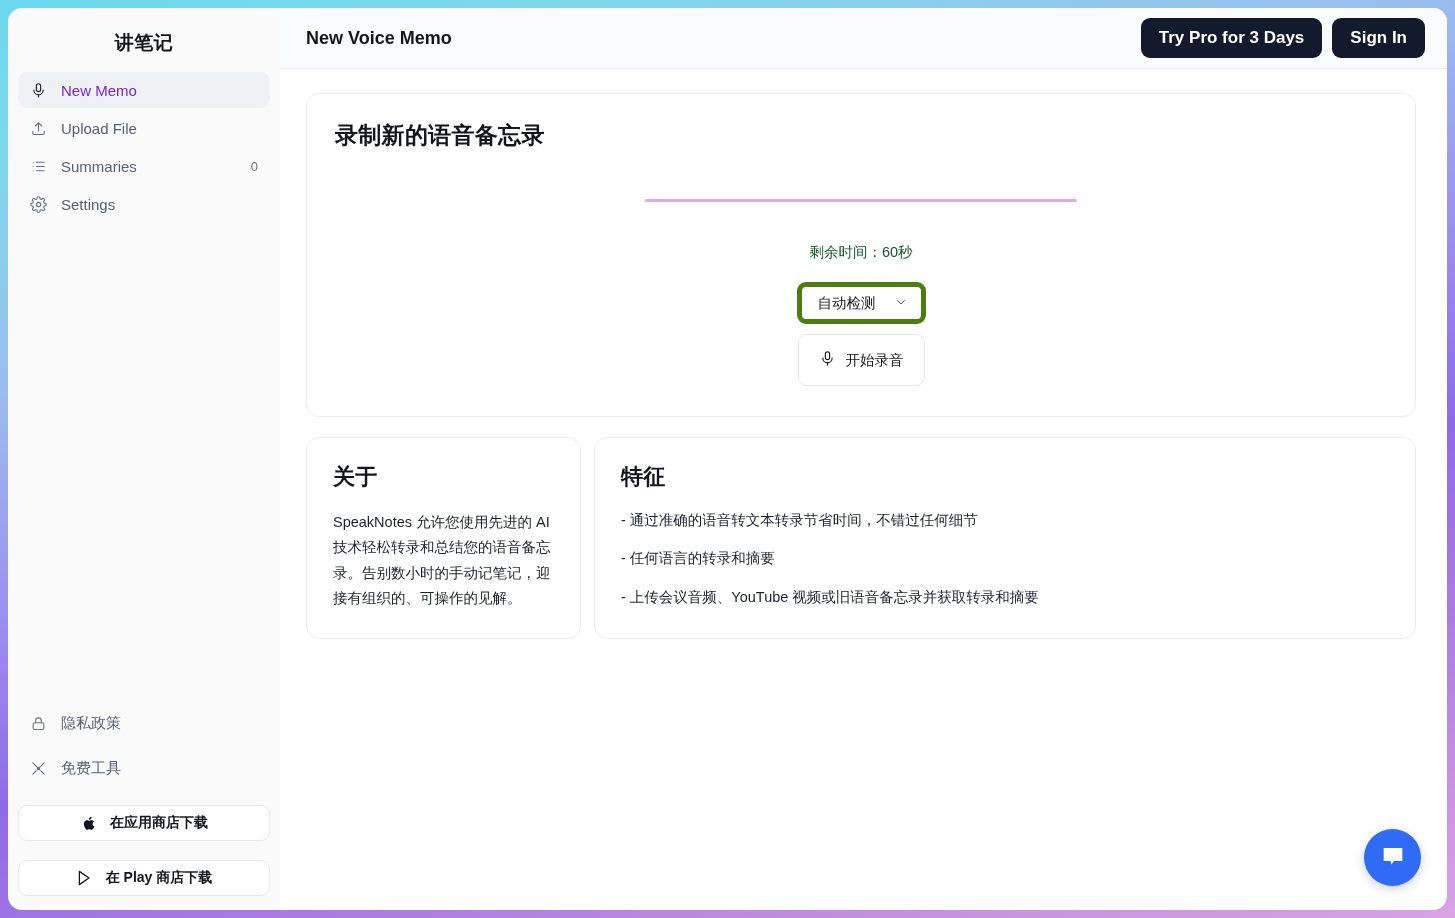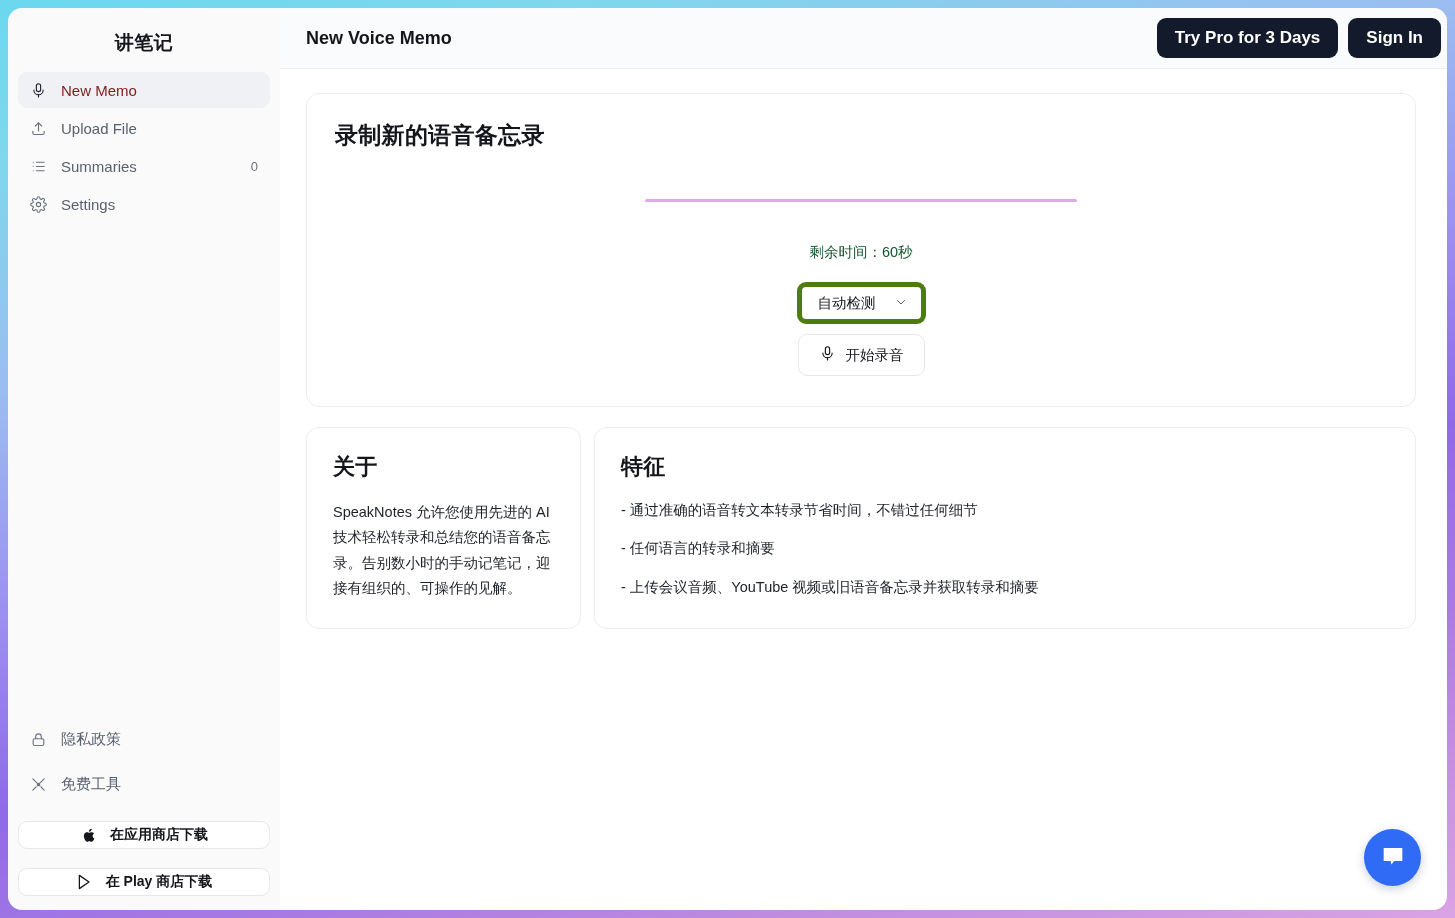--- a/index.html
+++ b/index.html
@@ -50,34 +50,34 @@
     gap: 14px;
     height: 36px;
     padding: 0 12px;
     border-radius: 9px;
     cursor: pointer;
     font-size: 15px;
     color: #5a616e;
   }
   .nav-item .ico { width: 17px; height: 17px; display: flex; align-items: center; justify-content: center; flex: 0 0 17px; }
   .nav-item .ico svg { width: 17px; height: 17px; stroke: #6b7280; fill: none; stroke-width: 1.6; stroke-linecap: round; stroke-linejoin: round; }
-  .nav-item.active { background: #f0f1f4; color: #7f1d1d; font-weight: 500; }
+  .nav-item.active { background: #f0f1f4; color: #6d28d9; font-weight: 500; }
   .nav-item.active .ico svg { stroke: #1e2230; }
   .nav-label { flex: 1; }
   .nav-count { font-size: 13px; color: #6b7280; }
 
   .sidebar-spacer { flex: 1; }
 
   .sidebar-bottom { padding: 0 10px 14px 10px; display: flex; flex-direction: column; gap: 9px; }
   .store-btn {
     display: flex;
     align-items: center;
     justify-content: center;
     gap: 12px;
-    height: 28px;
+    height: 36px;
     margin-top: 10px;
     background: #ffffff;
     border: 1px solid #e6e7eb;
     border-radius: 9px;
     font-size: 14px;
     font-weight: 600;
     color: #14161c;
     cursor: pointer;
   }
   .store-btn .glyph { display: flex; align-items: center; justify-content: center; width: 18px; height: 18px; }
@@ -92,21 +92,21 @@
     overflow: hidden;
     position: relative;
   }
   .topbar {
     height: 61px;
     flex: 0 0 61px;
     background: #fafbfc;
     border-bottom: 1px solid #ececf0;
     display: flex;
     align-items: center;
-    padding: 0 6px 0 26px;
+    padding: 0 22px 0 26px;
   }
   .topbar-title { font-size: 18px; font-weight: 700; color: #14161c; flex: 1; }
   .topbar-actions { display: flex; gap: 10px; align-items: center; }
   .pill-btn {
     background: #131a2b;
     color: #ffffff;
     border: none;
     border-radius: 9px;
     height: 40px;
     padding: 0 18px;
@@ -148,21 +148,21 @@
     color: #14161c;
     cursor: pointer;
   }
   .select-box svg { width: 14px; height: 14px; stroke: #4b5563; fill: none; stroke-width: 1.7; stroke-linecap: round; stroke-linejoin: round; }
 
   .rec-btn {
     display: flex;
     align-items: center;
     justify-content: center;
     gap: 10px;
-    height: 42px;
+    height: 52px;
     padding: 0 20px;
     background: #ffffff;
     border: 1px solid #e6e7eb;
     border-radius: 9px;
     font-size: 14.5px;
     font-weight: 500;
     color: #14161c;
     cursor: pointer;
     font-family: inherit;
   }

